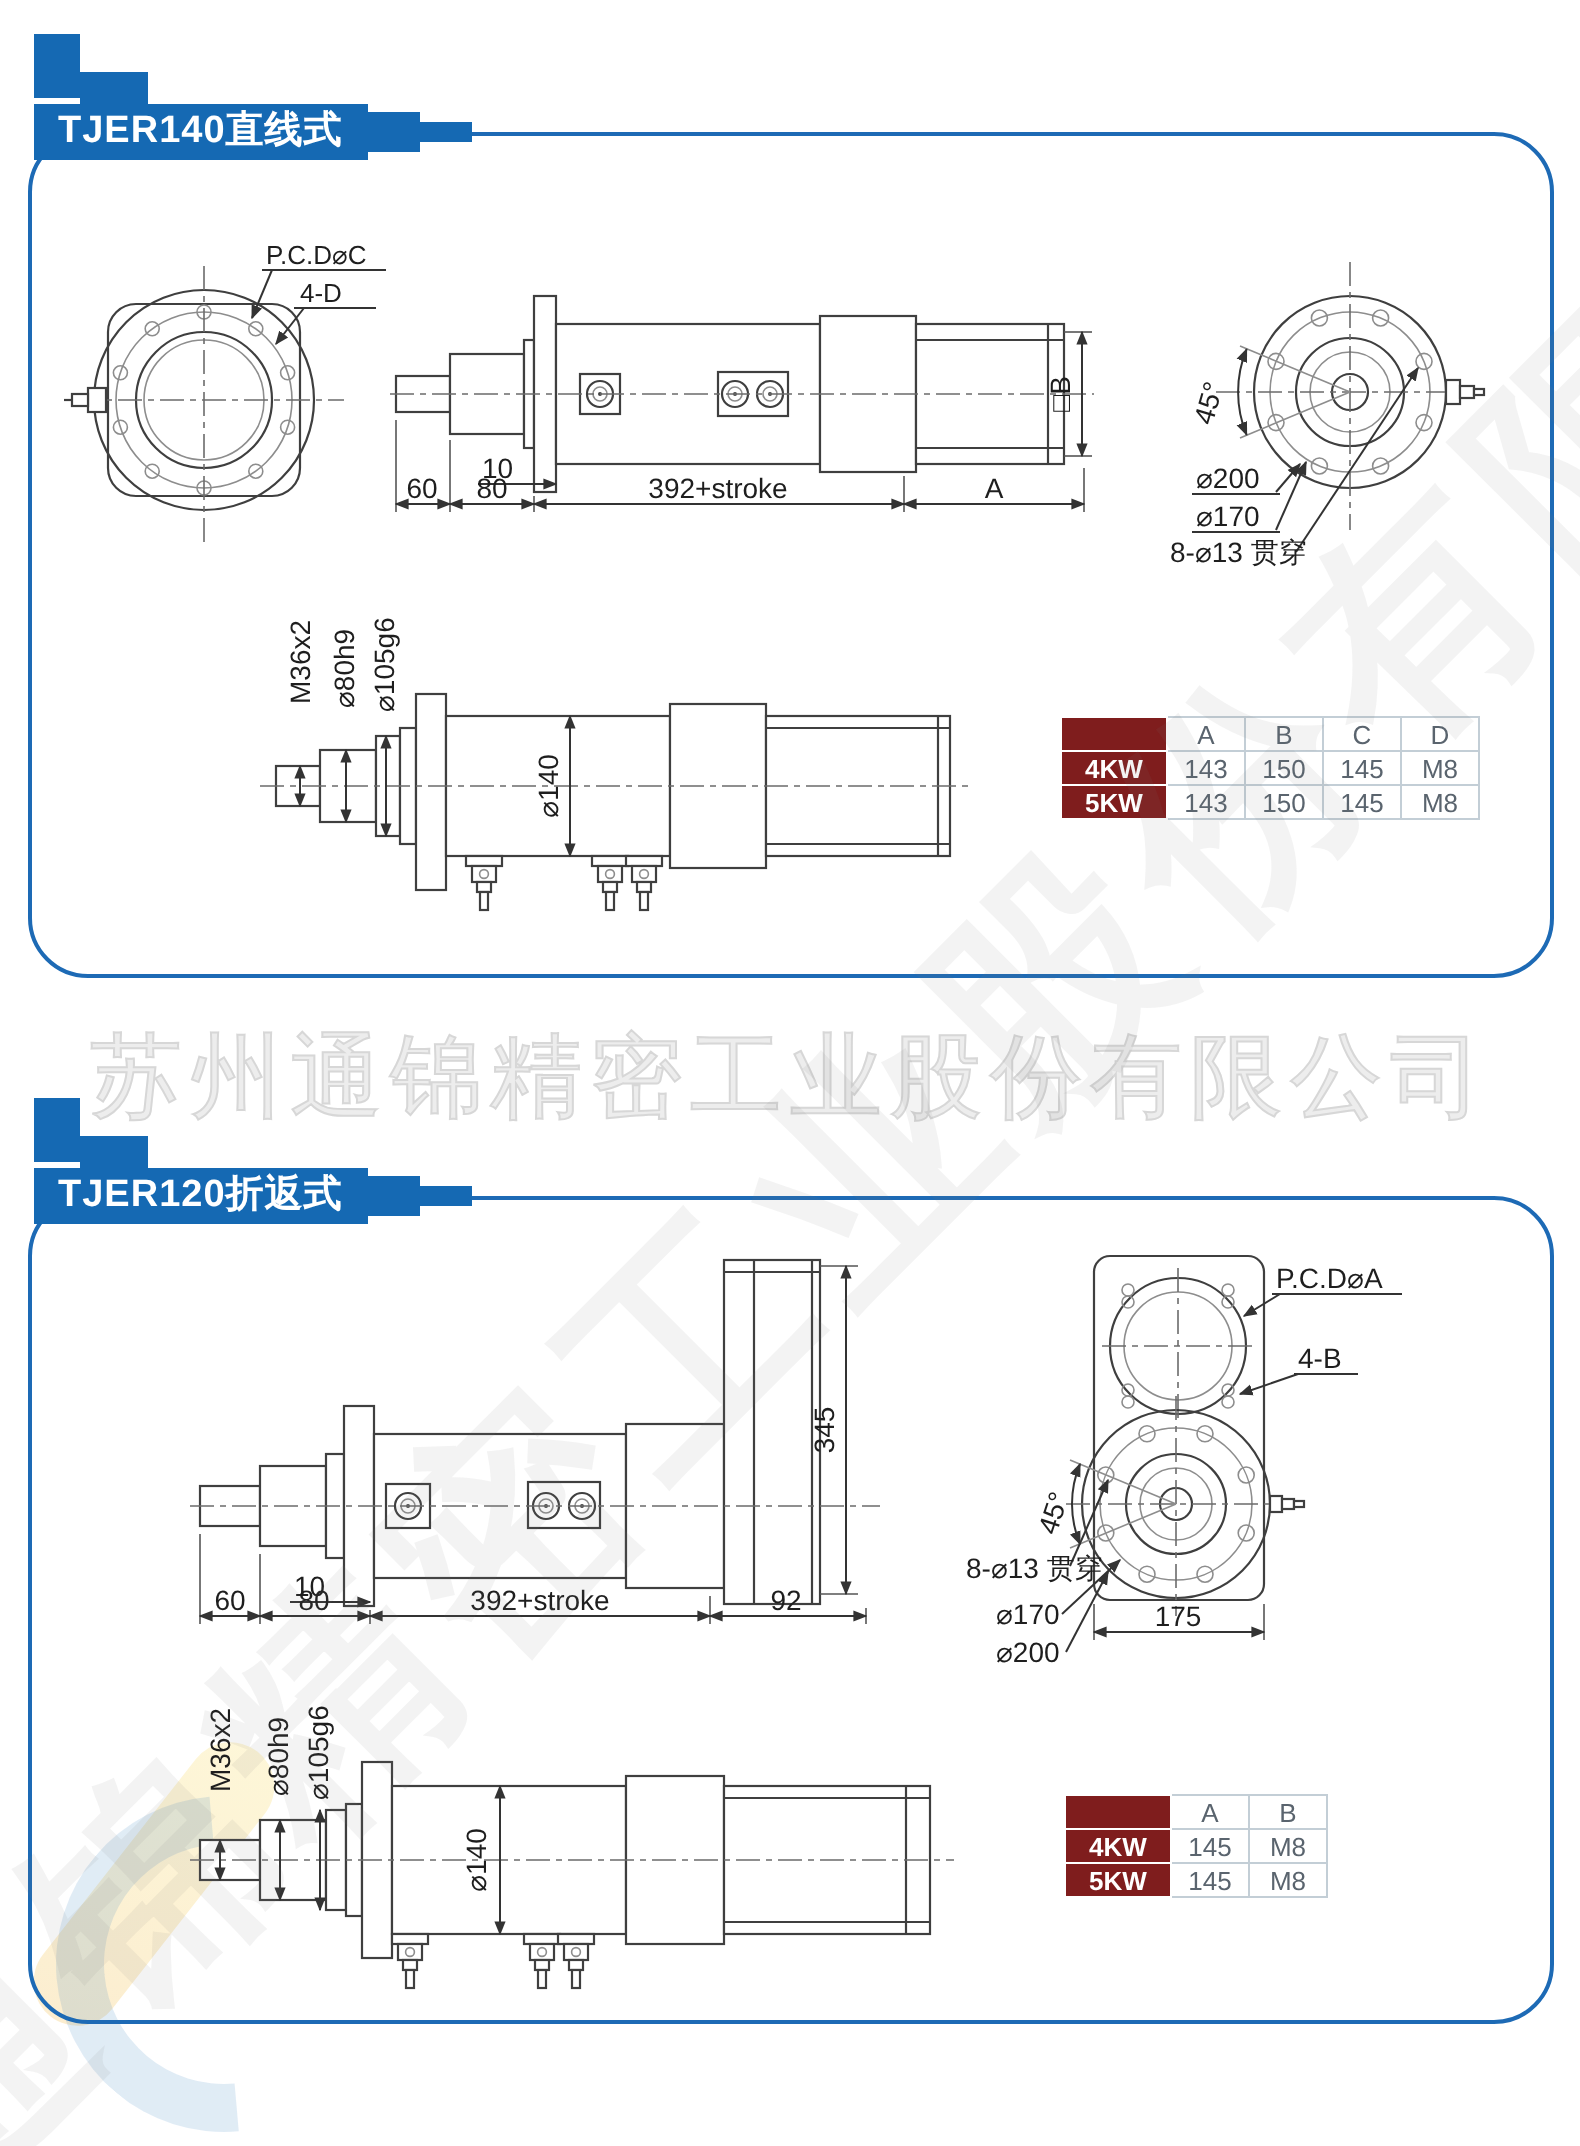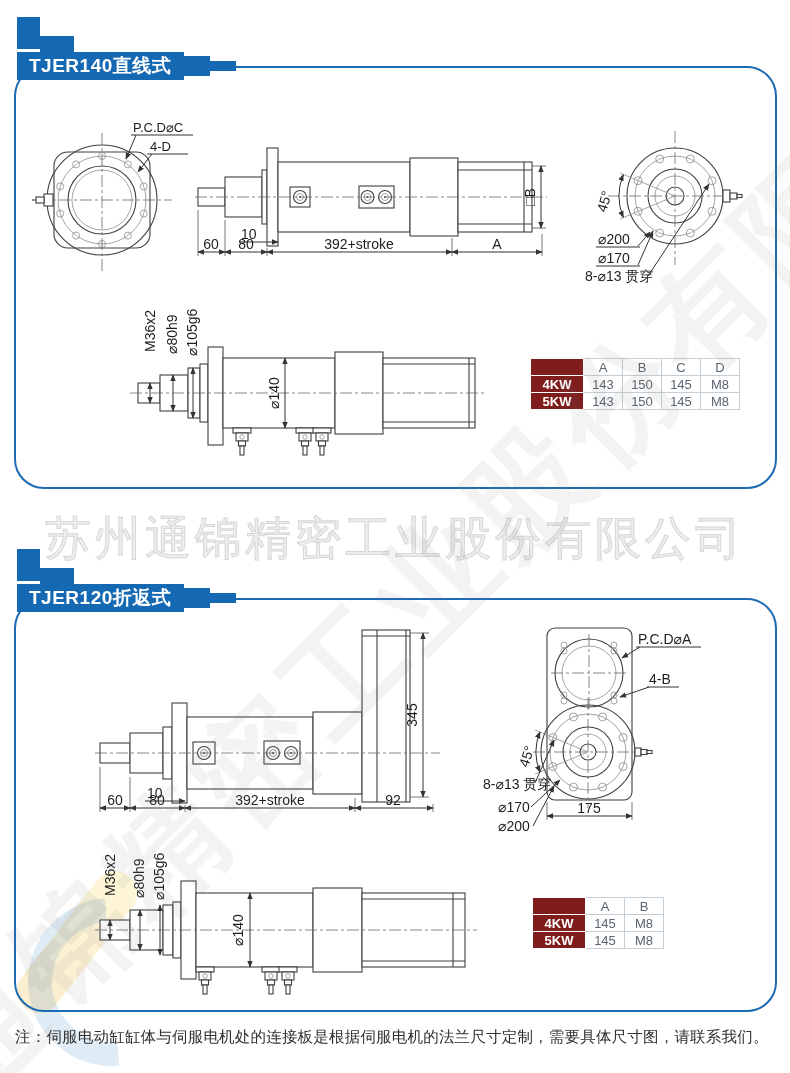--- a/index.html
+++ b/index.html
@@ -430,15 +430,14 @@
       <td>M8</td>
     </tr>
     <tr>
       <th class="blue">5KW</th>
       <td>145</td>
       <td>M8</td>
     </tr>
   </tbody>
     </table>
 
-  <div class="note">注：伺服电动缸缸体与伺服电机处的连接板是根据伺服电机的法兰尺寸定制，需要具体尺寸图，请联系我们。</div>
 
 </div>
 
 </body></html>

